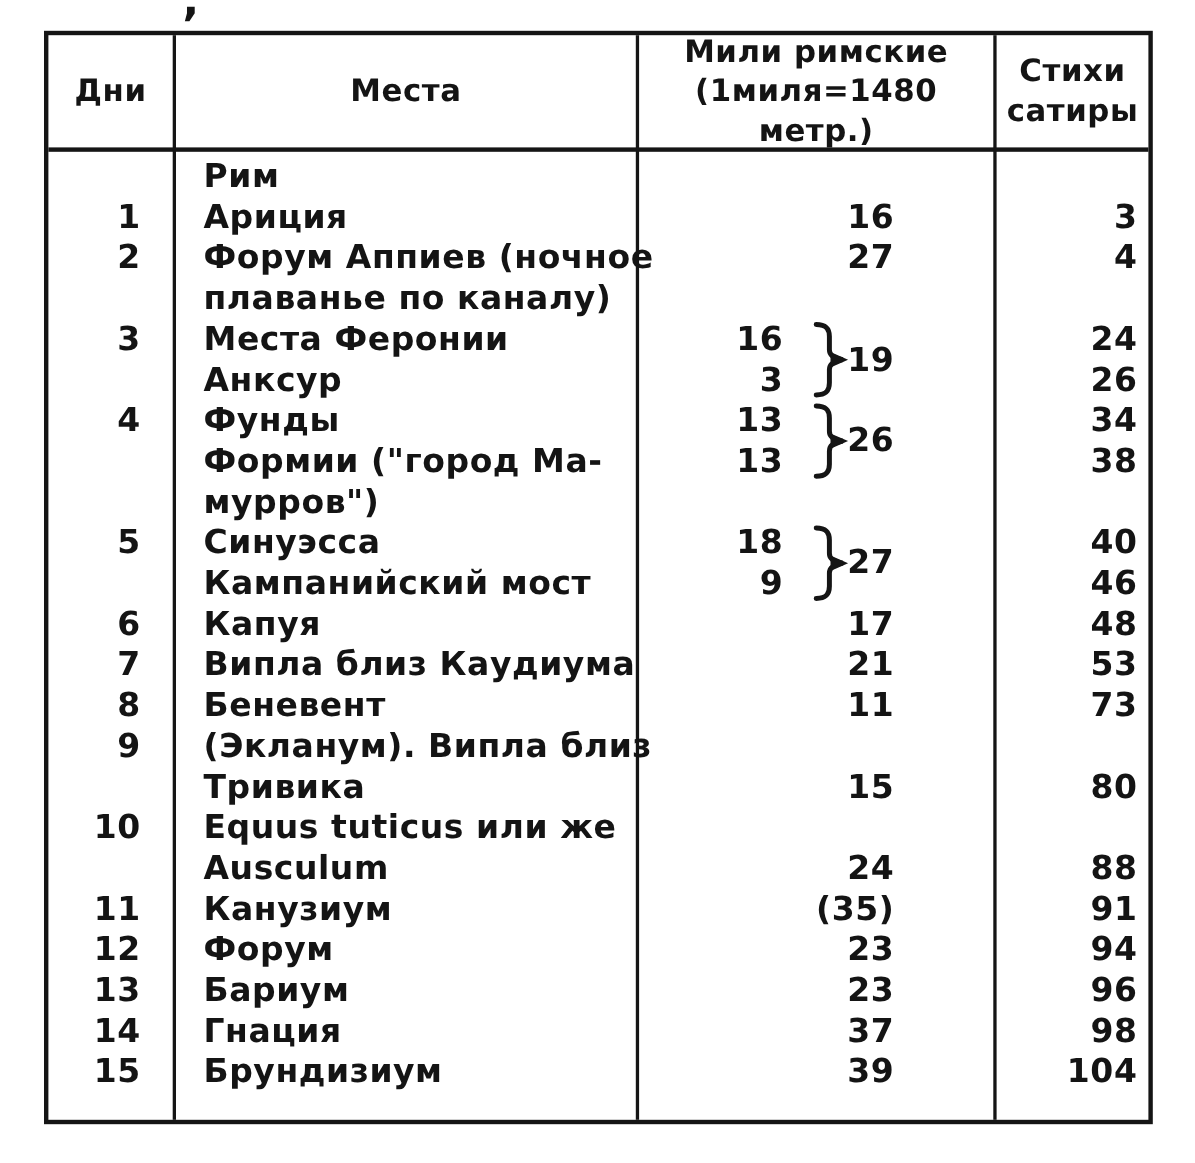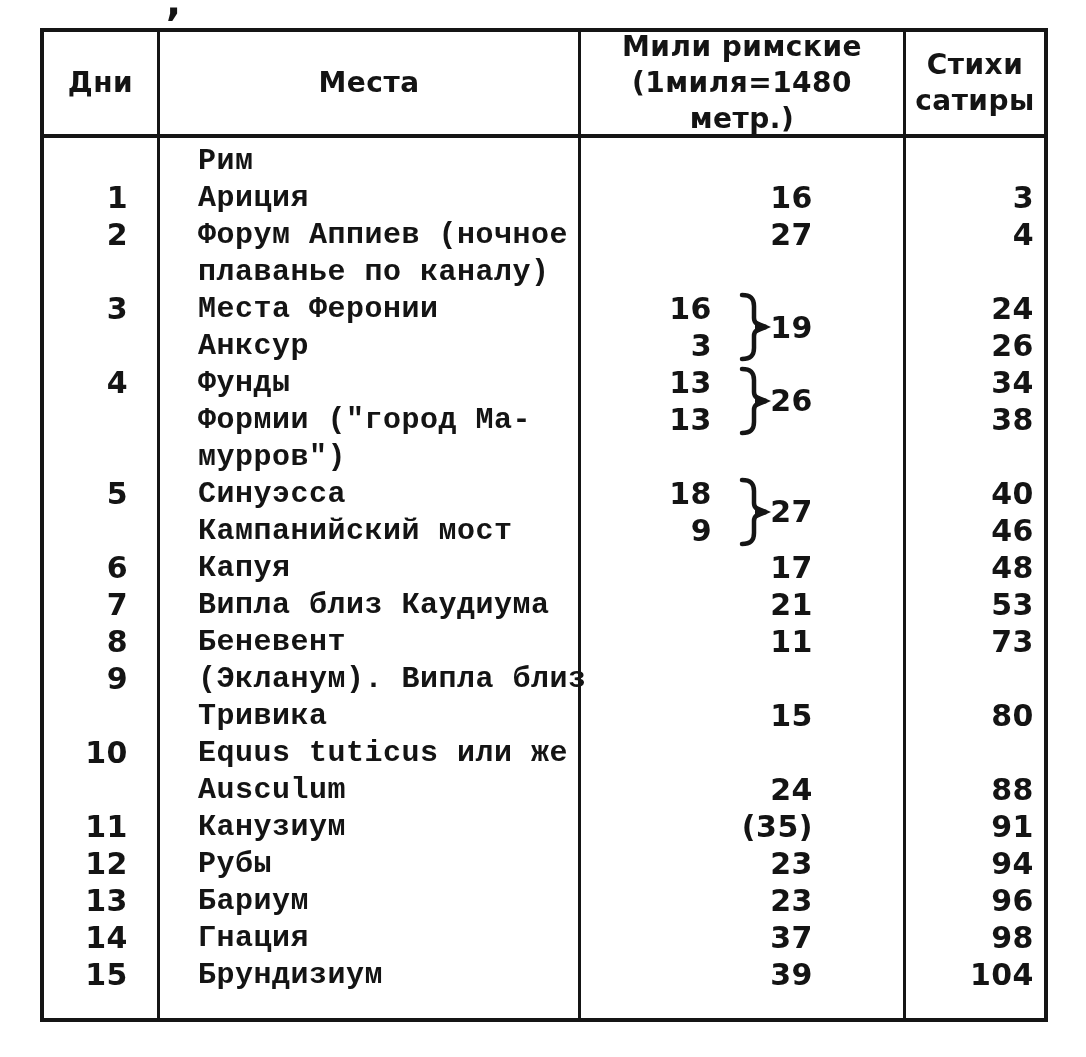--- a/index.html
+++ b/index.html
@@ -40,21 +40,21 @@
     position:absolute;left:0;top:106px;width:1000px;
     padding-top:4px;
   }
   .row{
     display:flex;height:37px;align-items:center;
     font-size:30px;font-weight:700;letter-spacing:0.5px;
     white-space:nowrap;
   }
   .cell{box-sizing:border-box;}
   .c-day{width:113px;text-align:right;padding-right:29px;}
-  .c-place{width:421px;padding-left:41px;font-family:Liberation Mono, monospace;}
+  .c-place{width:421px;padding-left:28px;}
   .c-miles{width:325px;display:flex;padding-right:90px;}
   .submile{display:inline-block;width:134px;text-align:right;}
   .mile{display:inline-block;width:101px;text-align:right;}
   .c-verse{width:141px;text-align:right;padding-right:10px;}
   .brace{position:absolute;width:44px;height:70px;}
   .brace svg{display:block;width:44px;height:70px;}
   .brace-sum{
     position:absolute;width:69px;height:38px;
     display:flex;align-items:center;justify-content:flex-end;
     font-size:30px;font-weight:700;letter-spacing:0.5px;
@@ -276,21 +276,21 @@
           <div class="cell c-place">Канузиум</div>
           <div class="cell c-miles">
             <span class="submile"></span>
             <span class="mile">(35)</span>
           </div>
           <div class="cell c-verse">91</div>
         </div>
 
         <div class="row">
           <div class="cell c-day">12</div>
-          <div class="cell c-place">Рубы</div>
+          <div class="cell c-place">Форум</div>
           <div class="cell c-miles">
             <span class="submile"></span>
             <span class="mile">23</span>
           </div>
           <div class="cell c-verse">94</div>
         </div>
 
         <div class="row">
           <div class="cell c-day">13</div>
           <div class="cell c-place">Бариум</div>

